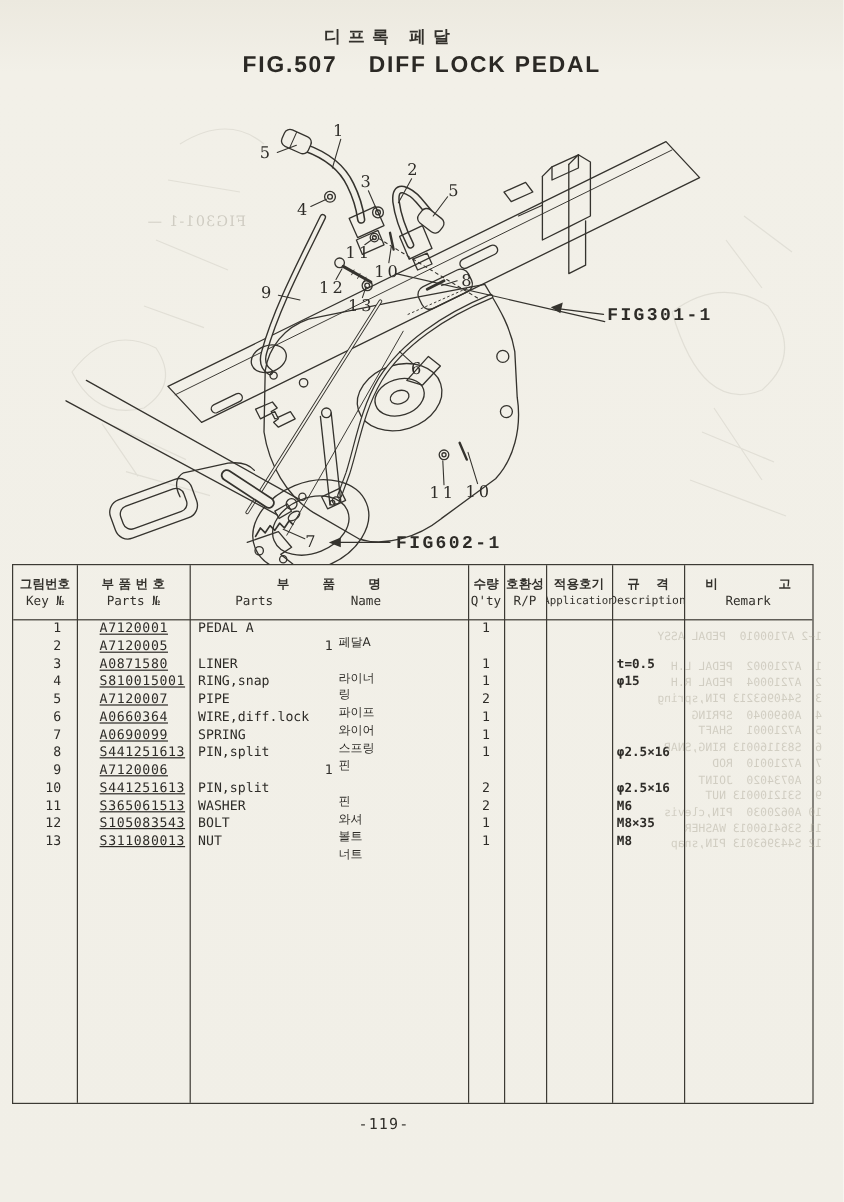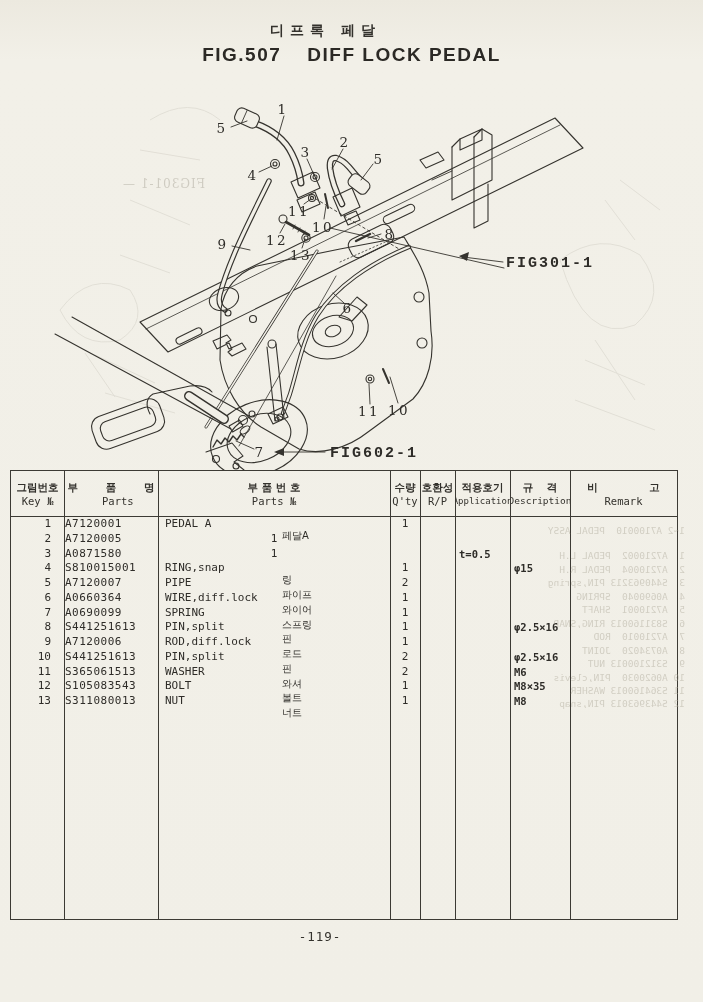--- a/index.html
+++ b/index.html
@@ -49,30 +49,30 @@
     box-sizing:border-box;
   }
   .th{display:flex;flex-direction:column;justify-content:center;align-items:center;
       padding-top:1px;overflow:hidden;}
   .th .kr{font-family:"DejaVu Sans",sans-serif;font-size:10.5px;font-weight:600;
       color:#33312c;white-space:pre;line-height:13px;}
   .th .en{font-family:"DejaVu Sans Mono",monospace;font-size:10.5px;color:#33312c;
       white-space:pre;line-height:14px;}
   .th-name .kr{word-spacing:24px;}
   .th-name .en{align-self:flex-start;padding-left:38px;word-spacing:26px;}
-  .th-remark .kr{word-spacing:48px;}
+  .th-remark .kr{word-spacing:48px;font-family:Liberation Serif, serif;}
   .th-desc .kr{word-spacing:10px;}
   .th-app .en{font-size:9px;}
   .th-desc .en{font-size:9.5px;}
   .rows{position:absolute;left:0;top:46px;right:0;}
   .row{display:grid;grid-template-columns:53px 94px 232px 30px 35px 55px 60px 1fr;
       height:14.75px;line-height:14.75px;
       font-family:"DejaVu Sans Mono",monospace;font-size:11px;color:#2e2c28;}
   .c-key{text-align:right;padding-right:13px;}
-  .c-pno{padding-left:1px;letter-spacing:.5px;}
+  .c-pno{padding-left:19px;letter-spacing:.5px;text-decoration:underline;}
   .c-name{position:relative;padding-left:7px;}
   .c-name .kr{position:absolute;left:124px;top:0;
       font-family:"DejaVu Sans",sans-serif;font-size:10px;margin-top:12px;}
   .c-qty{text-align:center;}
   .c-desc{padding-left:4px;font-size:10.5px;font-weight:bold;}
   .ghost-table{
     position:absolute;left:385px;top:524px;width:300px;
     transform:scaleX(-1);opacity:.45;color:#aba696;
     font-family:"DejaVu Sans Mono",monospace;font-size:9.5px;line-height:13.45px;
     filter:blur(.35px);white-space:pre;pointer-events:none;
@@ -265,29 +265,29 @@
     </div>
   <div class="ghost-fig" style="left:122px;top:184px;">FIG301-1 —</div>
 </div>
 
 <div class="table-box">
   <div class="thead">
     <div class="th">
       <span class="kr">그림번호</span>
       <span class="en">Key №</span>
     </div>
+    <div class="th">
+      <span class="kr">부 품 번 호</span>
+      <span class="en">Parts №</span>
+    </div>
     <div class="th th-name">
       <span class="kr">부 품 명</span>
       <span class="en">Parts  Name</span>
     </div>
     <div class="th">
-      <span class="kr">부 품 번 호</span>
-      <span class="en">Parts №</span>
-    </div>
-    <div class="th">
       <span class="kr">수량</span>
       <span class="en">Q'ty</span>
     </div>
     <div class="th">
       <span class="kr">호환성</span>
       <span class="en">R/P</span>
     </div>
     <div class="th th-app">
       <span class="kr">적용호기</span>
       <span class="en">Application</span>
@@ -317,20 +317,21 @@
         <div class="c-pno">A7120005</div>
         <div class="c-qty">1</div>
         <div class="c-rp"></div>
         <div class="c-app"></div>
         <div class="c-desc"></div>
         <div class="c-rem"></div>
       </div>
       <div class="row">
         <div class="c-key">3</div>
         <div class="c-pno">A0871580</div>
+        <div class="c-name"><span>LINER</span><span class="kr">라이너</span></div>
         <div class="c-qty">1</div>
         <div class="c-rp"></div>
         <div class="c-app"></div>
         <div class="c-desc">t=0.5</div>
         <div class="c-rem"></div>
       </div>
       <div class="row">
         <div class="c-key">4</div>
         <div class="c-pno">S810015001</div>
         <div class="c-name"><span>RING,snap</span><span class="kr">링</span></div>
@@ -376,21 +377,20 @@
         <div class="c-name"><span>PIN,split</span><span class="kr">핀</span></div>
         <div class="c-qty">1</div>
         <div class="c-rp"></div>
         <div class="c-app"></div>
         <div class="c-desc">φ2.5×16</div>
         <div class="c-rem"></div>
       </div>
       <div class="row">
         <div class="c-key">9</div>
         <div class="c-pno">A7120006</div>
-        <div class="c-name"><span>ROD,diff.lock</span><span class="kr">로드</span></div>
         <div class="c-qty">1</div>
         <div class="c-rp"></div>
         <div class="c-app"></div>
         <div class="c-desc"></div>
         <div class="c-rem"></div>
       </div>
       <div class="row">
         <div class="c-key">10</div>
         <div class="c-pno">S441251613</div>
         <div class="c-name"><span>PIN,split</span><span class="kr">핀</span></div>

